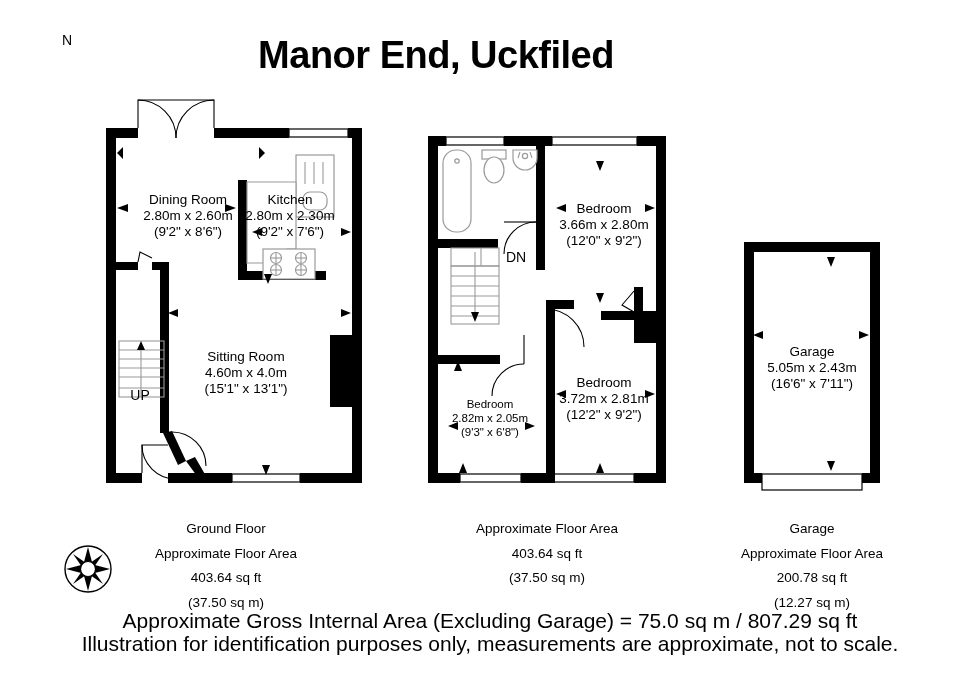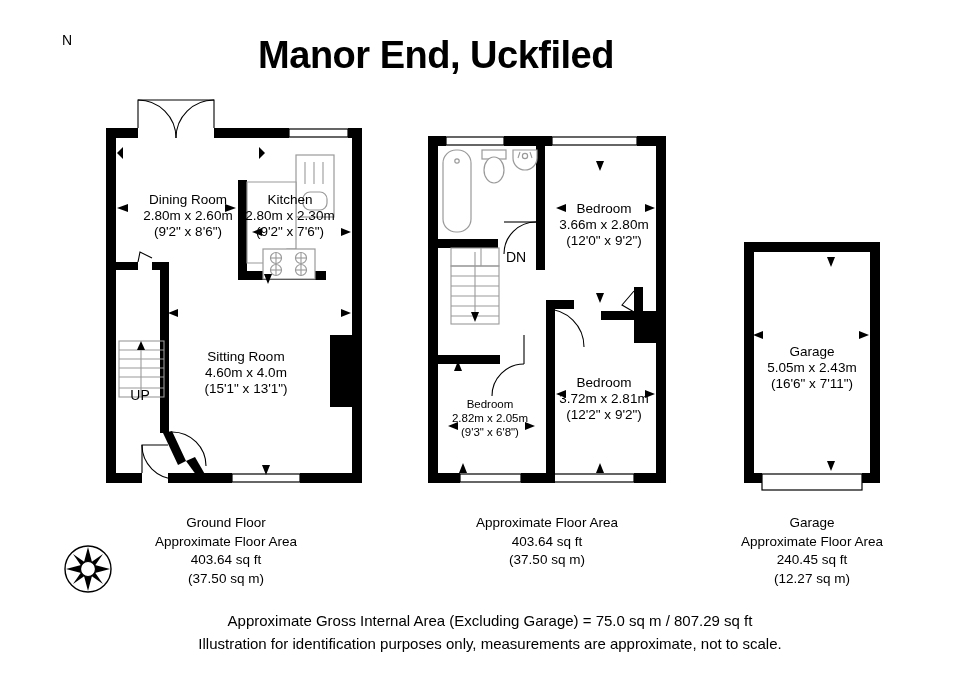--- a/index.html
+++ b/index.html
@@ -11,25 +11,25 @@
   #page{position:relative;width:980px;height:700px;}
 
   .title{
     position:absolute;left:0;top:34px;width:872px;text-align:center;
     font-size:38px;font-weight:bold;letter-spacing:-0.5px;
   }
 
   svg.plan{position:absolute;left:0;top:0;width:980px;height:700px;}
 
   .cap{position:absolute;text-align:center;font-size:13.5px;line-height:18.5px;}
-  .cap div{white-space:nowrap;}
+  .cap div{white-space:nowrap;margin-top:6px;}
 
   .footer{
     position:absolute;left:0;width:980px;text-align:center;
-    font-size:15px;line-height:25px;
+    font-size:21px;line-height:25px;
   }
   .compass-n{
     position:absolute;left:62px;top:32px;font-size:14px;
   }
 
   .rm{font-family:"Liberation Sans",sans-serif;font-size:13.5px;}
   .rm-sm{font-size:11.5px;}
   .stair-txt{font-size:14px;}
 </style>
 </head>
@@ -303,20 +303,20 @@
 
   <div class="cap" style="left:447px;top:514px;width:200px;">
     <div>Approximate Floor Area</div>
     <div>403.64 sq ft</div>
     <div>(37.50 sq m)</div>
   </div>
 
   <div class="cap" style="left:712px;top:514px;width:200px;">
     <div>Garage</div>
     <div>Approximate Floor Area</div>
-    <div>240.45 sq ft</div>
+    <div>200.78 sq ft</div>
     <div>(12.27 sq m)</div>
   </div>
 
   <div class="footer" style="top:608px;">Approximate Gross Internal Area (Excluding Garage) = 75.0 sq m / 807.29 sq ft</div>
   <div class="footer" style="top:631px;">Illustration for identification purposes only, measurements are approximate, not to scale.</div>
 
 </div>
 
 </body></html>

